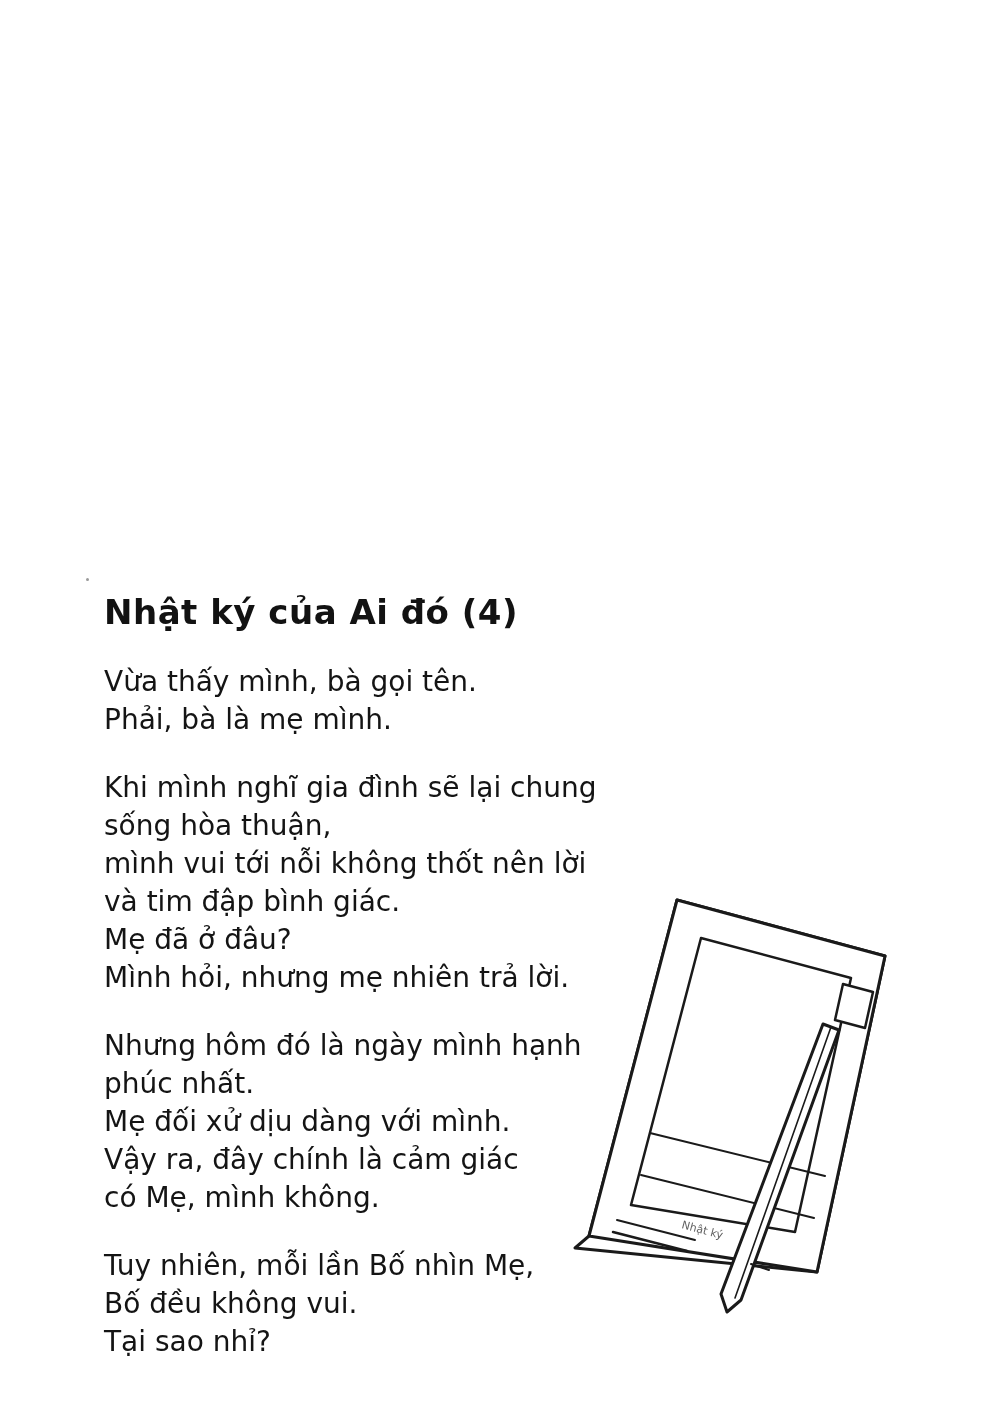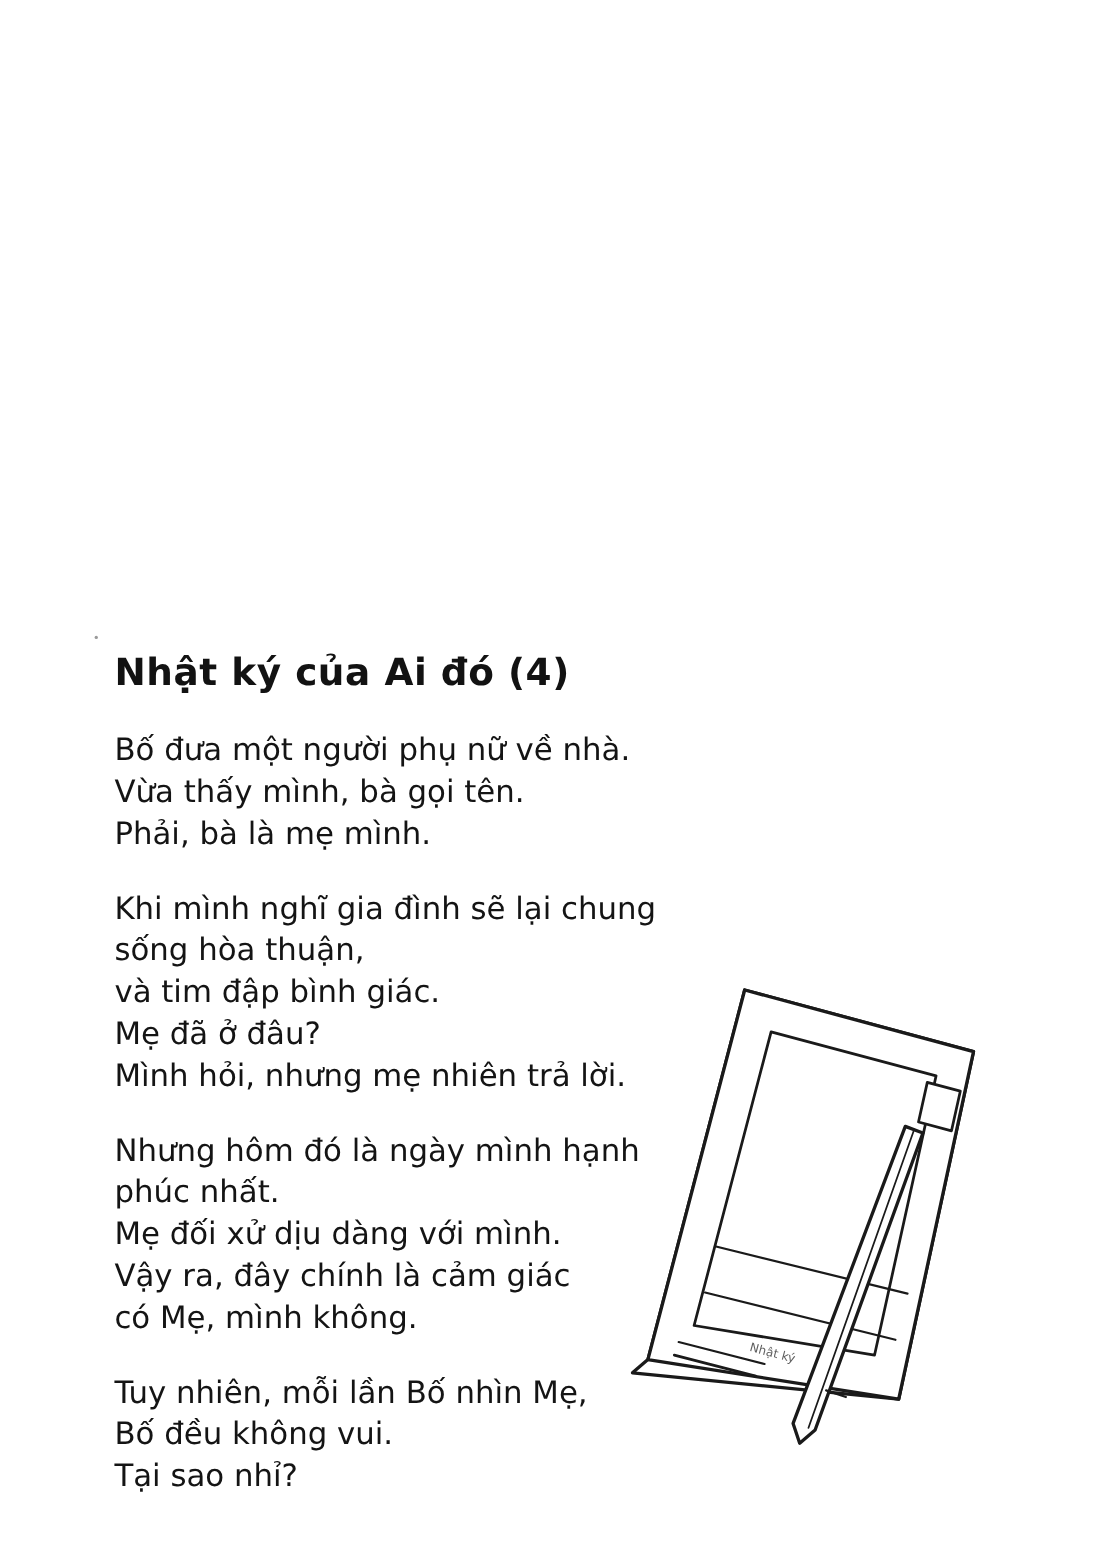--- a/index.html
+++ b/index.html
@@ -81,27 +81,27 @@
 <body>
 
 <div class="page">
 
   <div class="tiny-dot"></div>
 
   <div class="title">Nhật ký của Ai đó (4)</div>
 
   <div class="body-text">
     <p class="stanza">
-      <span class="line">Bố đưa một người phụ nữ về nhà.</span>
       <span class="line">Vừa thấy mình, bà gọi tên.</span>
       <span class="line">Phải, bà là mẹ mình.</span>
     </p>
     <p class="stanza">
       <span class="line">Khi mình nghĩ gia đình sẽ lại chung</span>
       <span class="line">sống hòa thuận,</span>
+      <span class="line">mình vui tới nỗi không thốt nên lời</span>
       <span class="line">và tim đập bình giác.</span>
       <span class="line">Mẹ đã ở đâu?</span>
       <span class="line">Mình hỏi, nhưng mẹ nhiên trả lời.</span>
     </p>
     <p class="stanza">
       <span class="line">Nhưng hôm đó là ngày mình hạnh</span>
       <span class="line">phúc nhất.</span>
       <span class="line">Mẹ đối xử dịu dàng với mình.</span>
       <span class="line">Vậy ra, đây chính là cảm giác</span>
       <span class="line">có Mẹ, mình không.</span>

